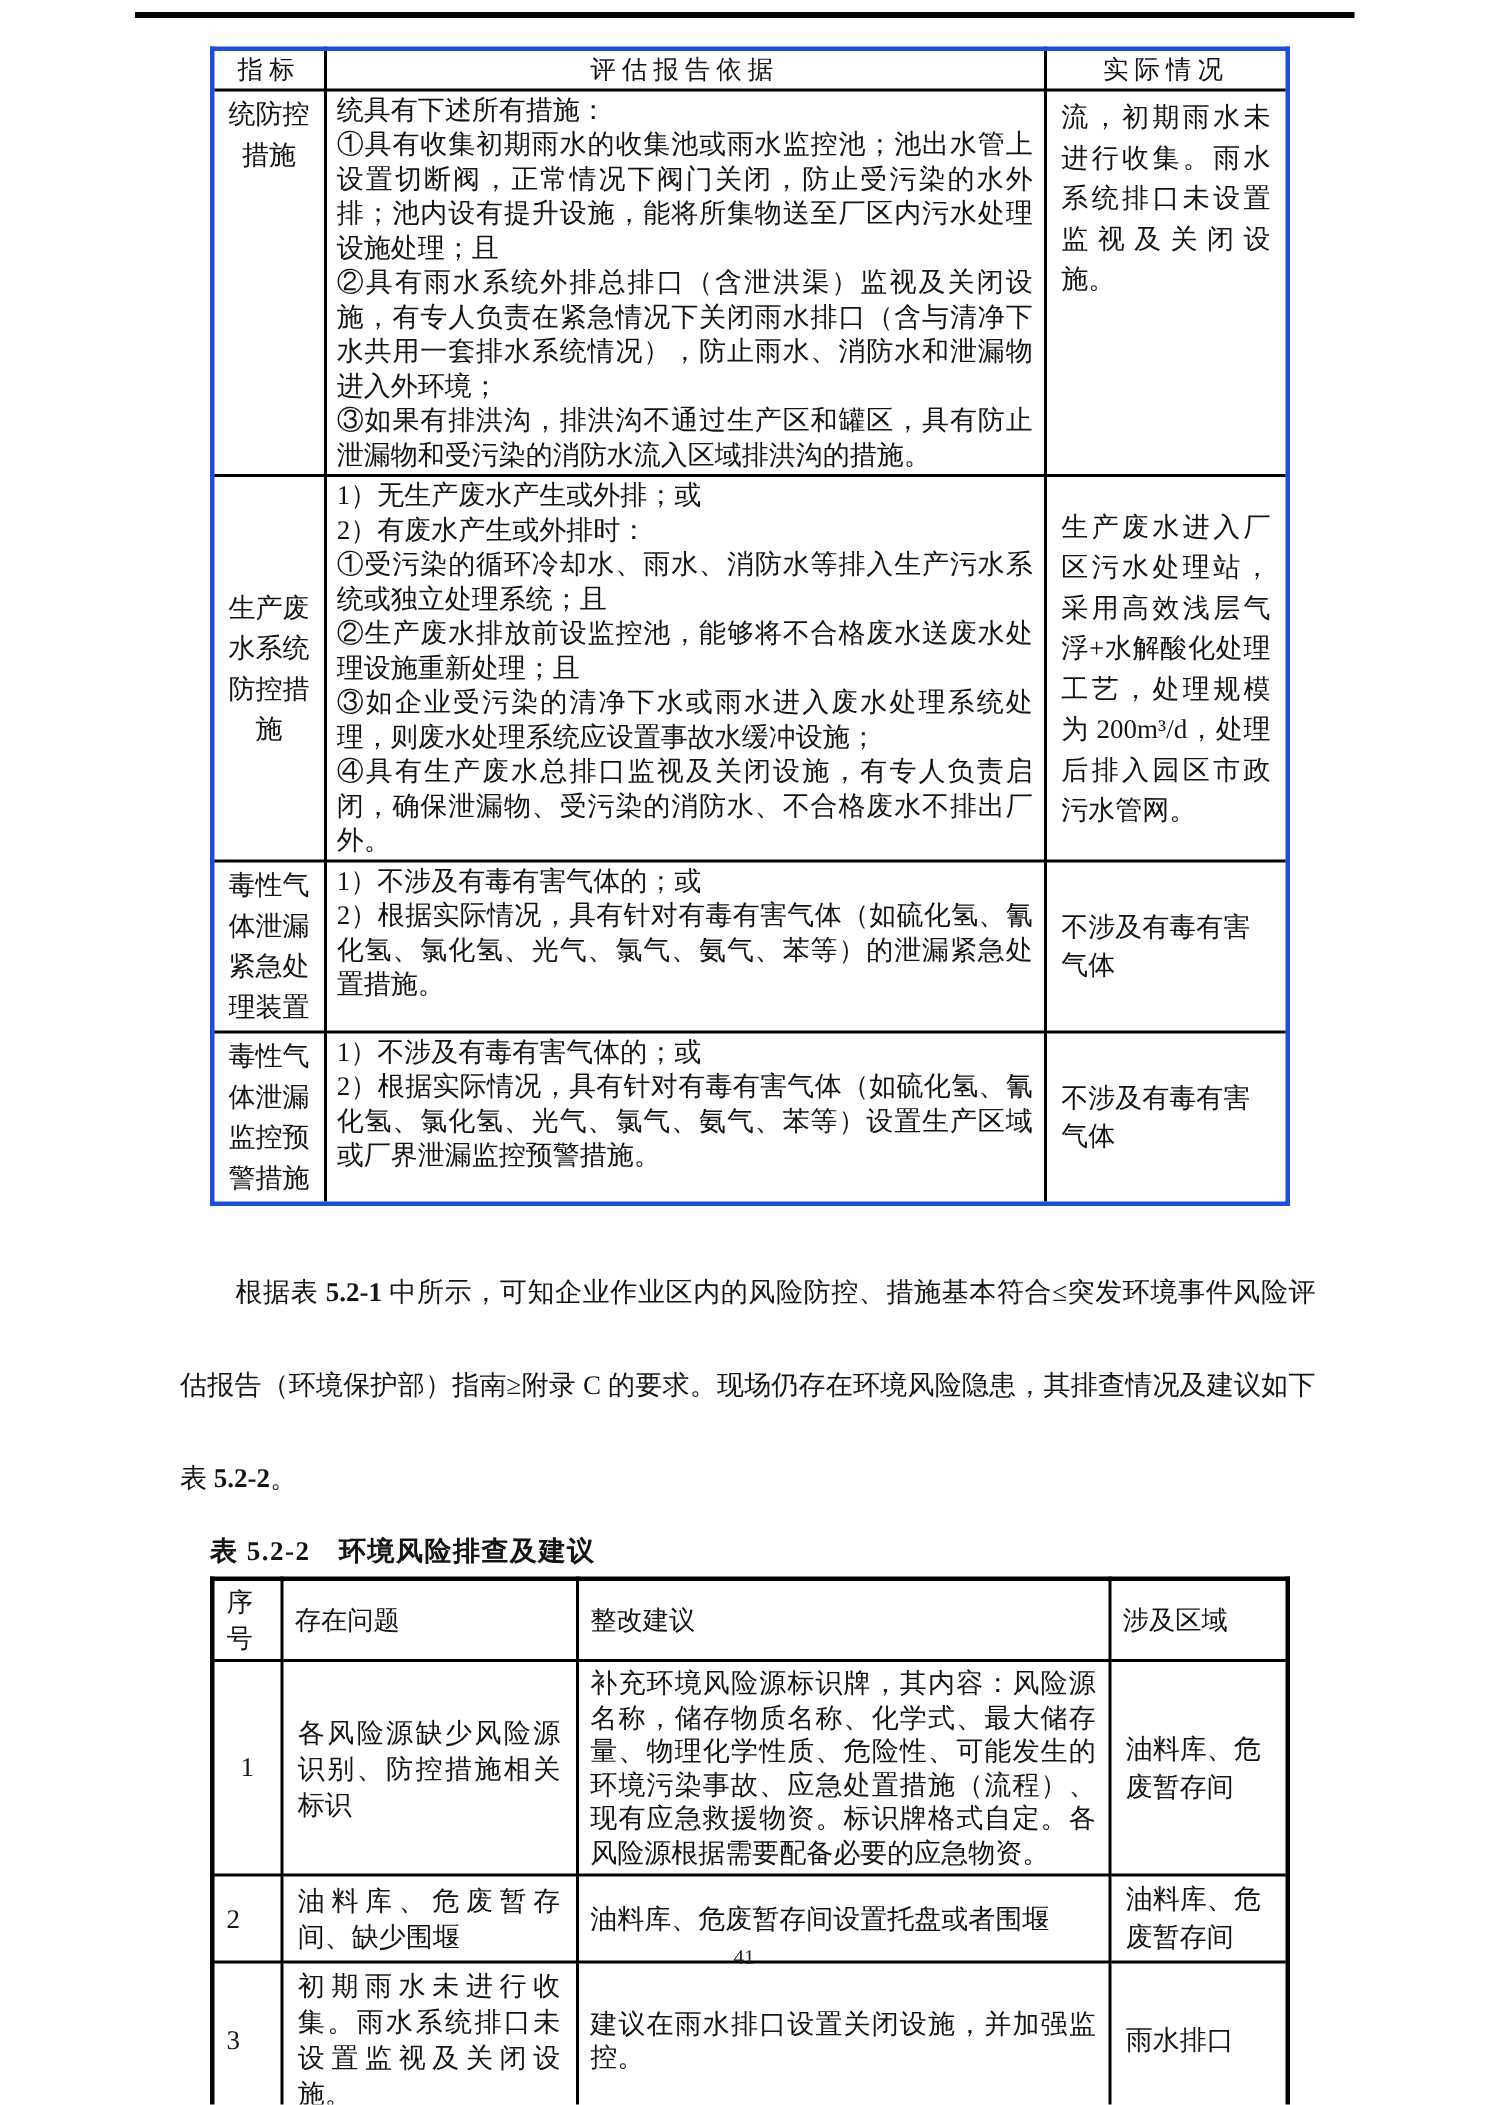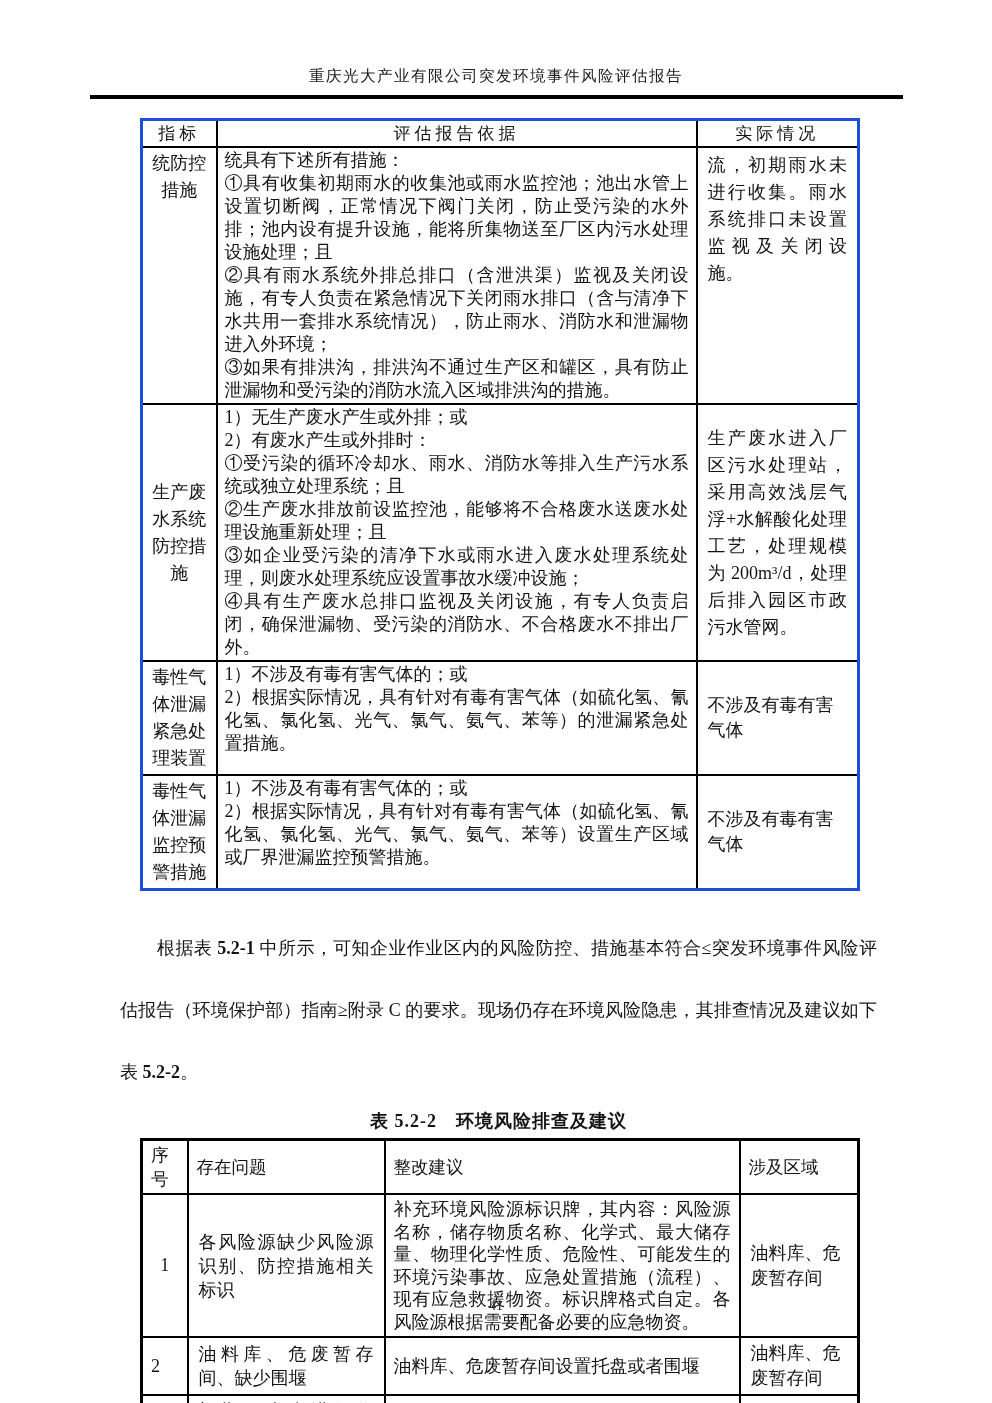--- a/index.html
+++ b/index.html
@@ -88,21 +88,21 @@
     margin: 26px 0 0 -20px;
     width: 757px;
     font-size: 18px;
     line-height: 62px;
     text-align: justify;
     text-indent: 37px;
   }
   .body-para b { font-family: "Liberation Serif", serif; }
   .t2-title {
     margin-top: 6px;
-    text-align: center;
+    text-align: left;
     font-size: 18px;
     font-weight: bold;
     letter-spacing: 1px;
   }
   .t2 { margin-top: 5px; }
   .no-cell {
     vertical-align: middle;
     padding: 2px 6px;
   }
   .no-center { text-align: center; }
@@ -138,21 +138,20 @@
     font-size: 14px;
     color: #222;
   }
 </style>
 </head>
 <body>
 
 <div>
 
   <div>
-    <div class="doc-title">重庆光大产业有限公司突发环境事件风险评估报告</div>
     <div class="header-rule"></div>
   </div>
 
   <div class="content">
 
     <table class="t1">
       <colgroup>
         <col style="width:75px">
           <col style="width:480px">
           <col style="width:162px">

